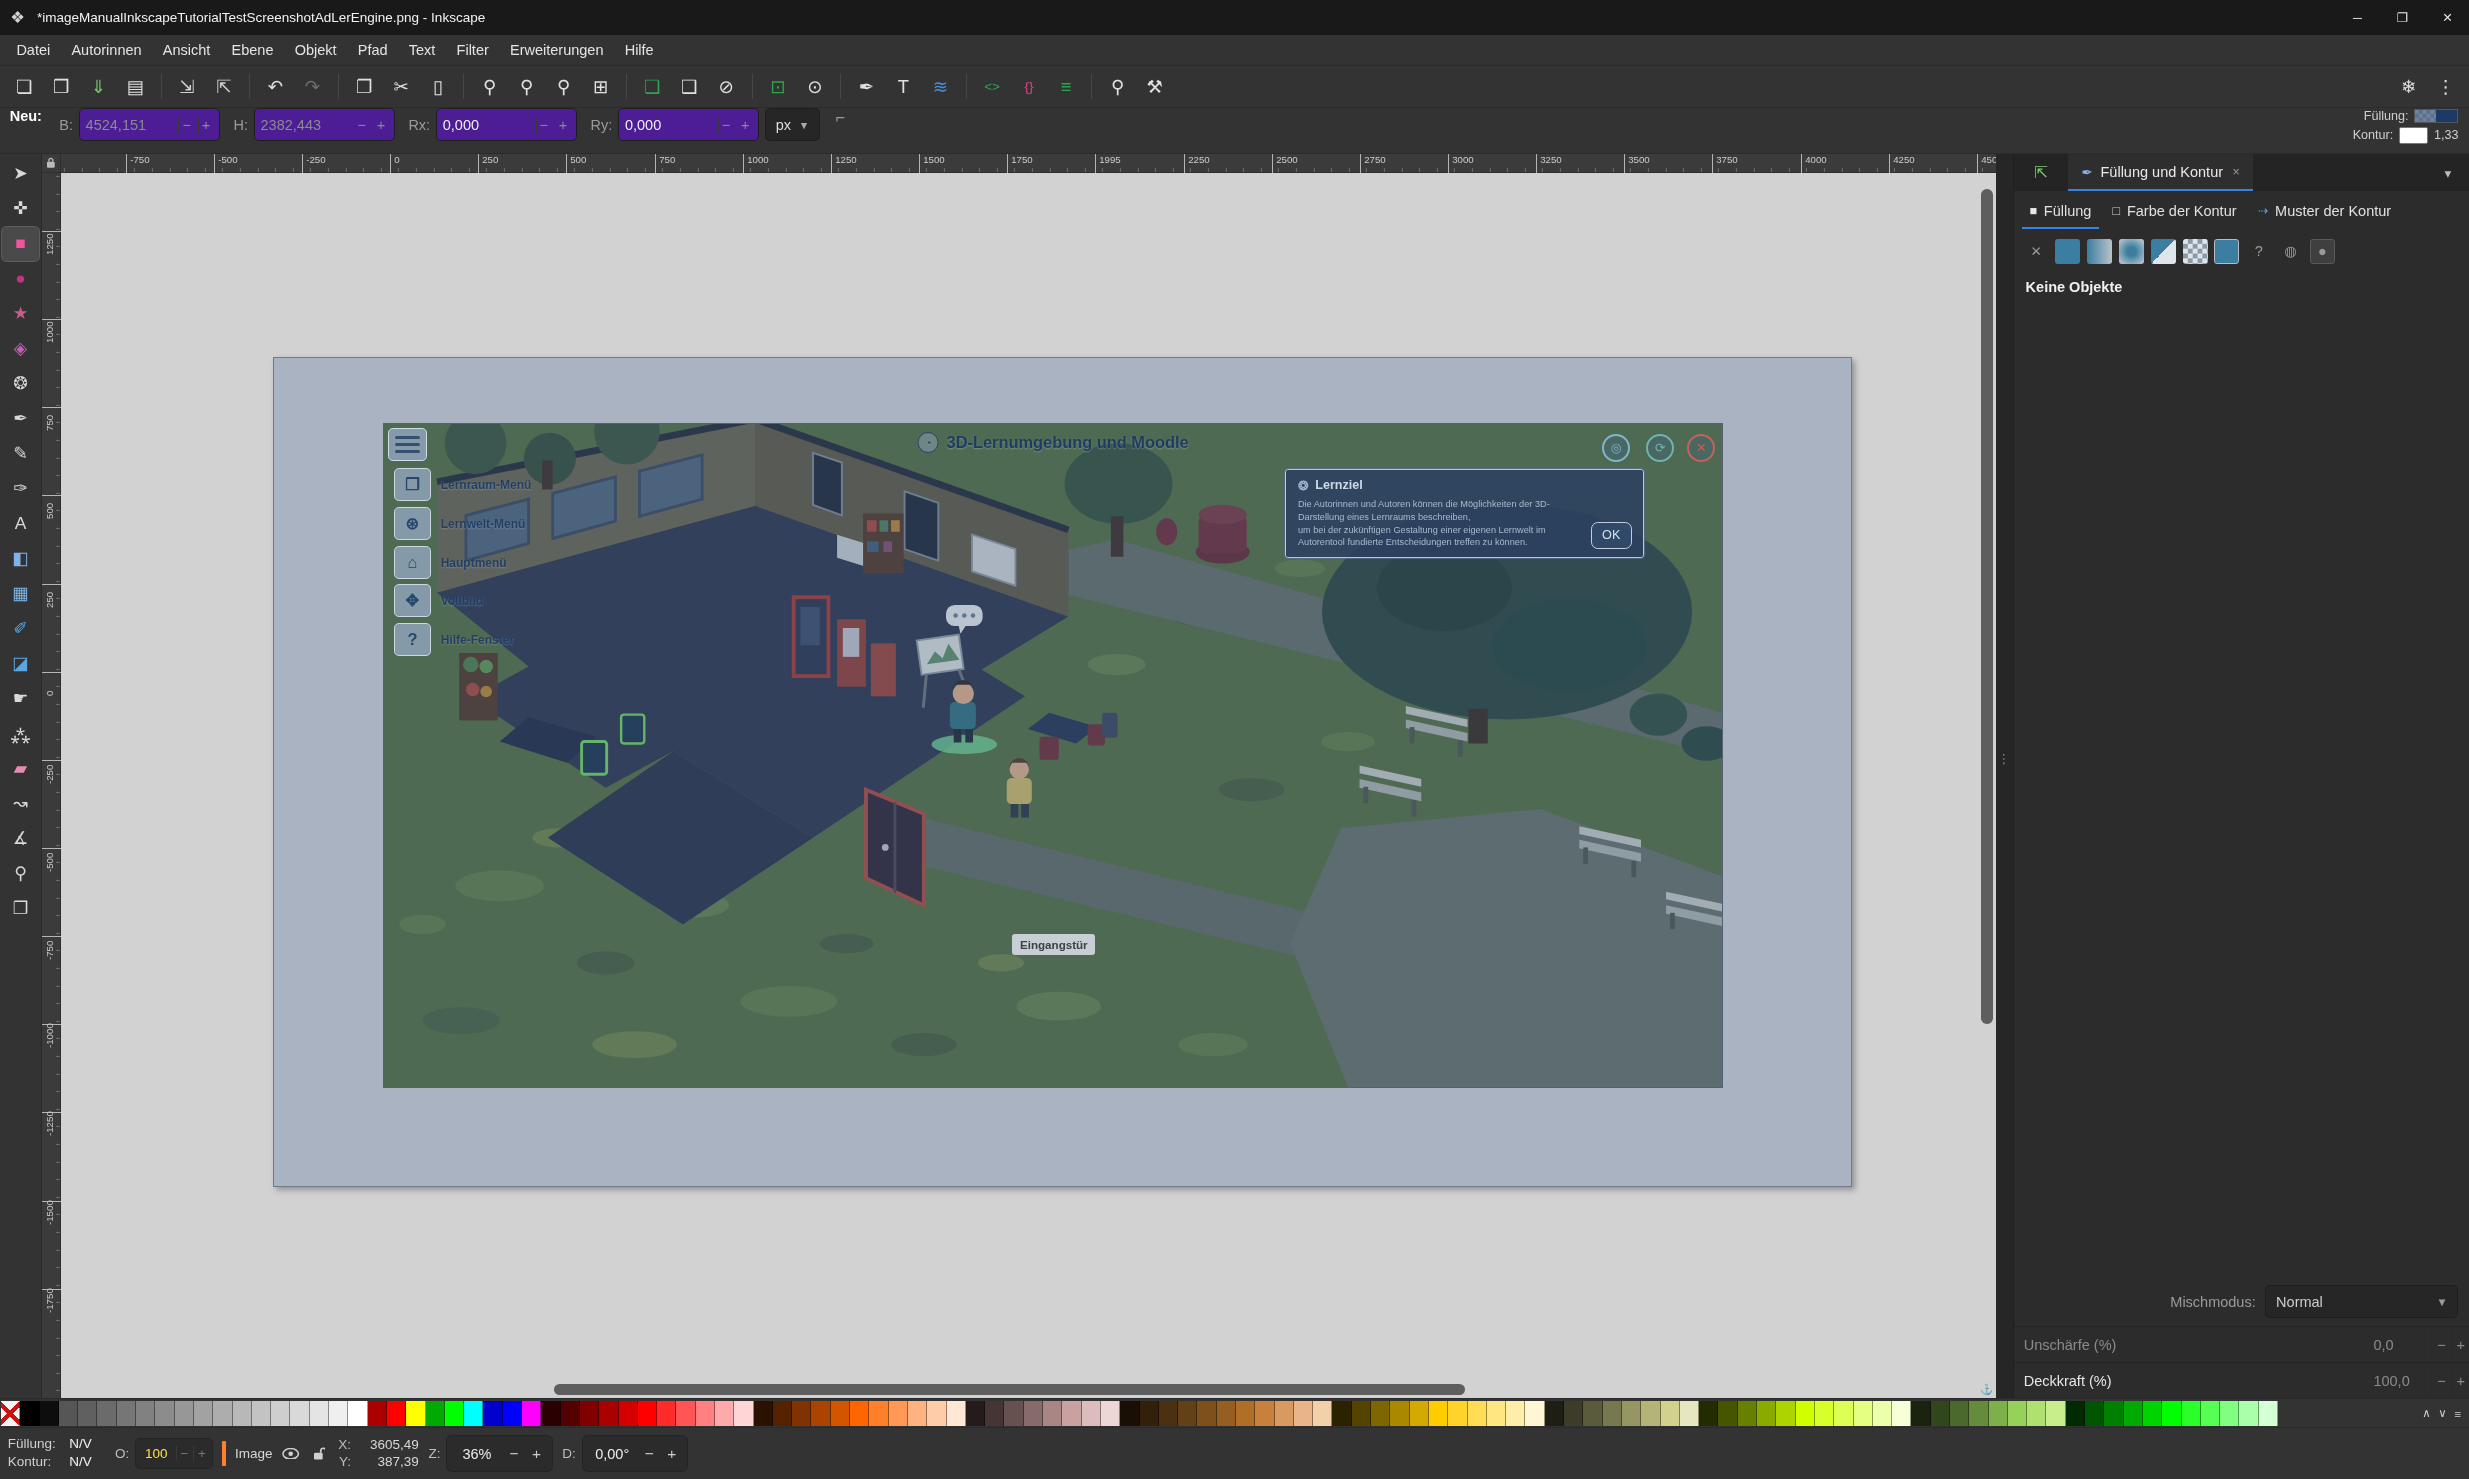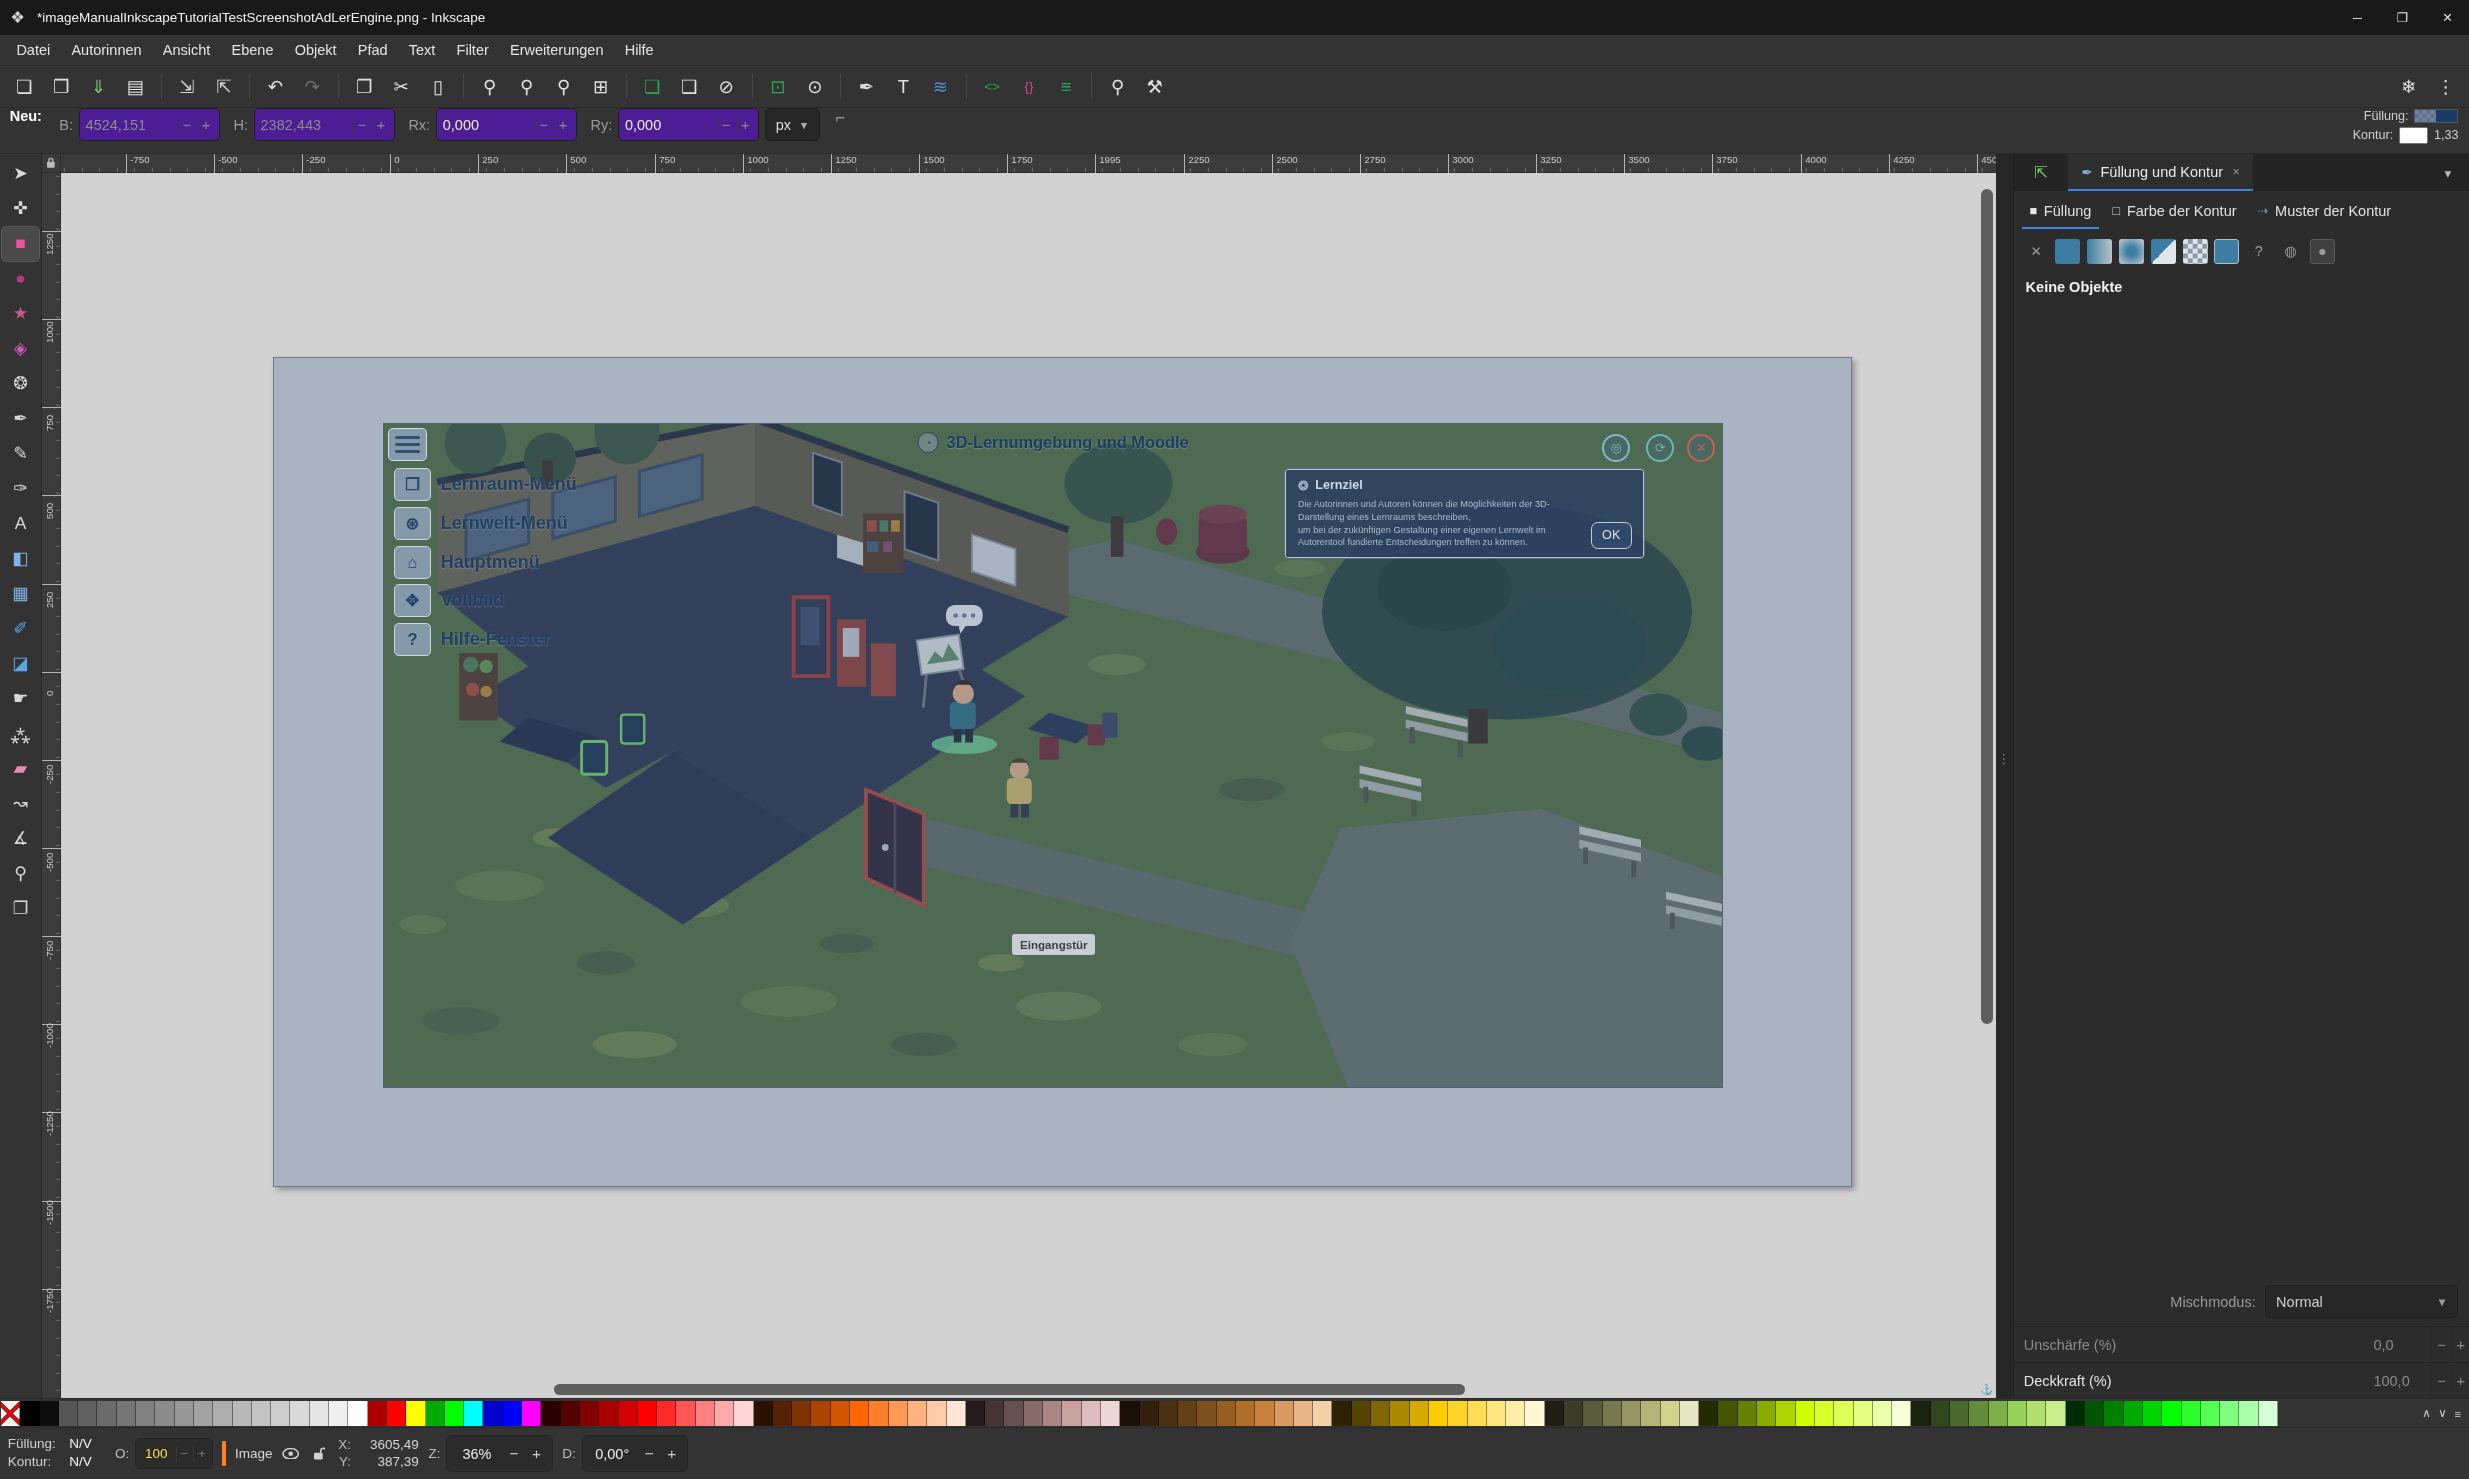--- a/index.html
+++ b/index.html
@@ -92,21 +92,21 @@
                   display:flex; align-items:center; justify-content:center; font-size:11.6px;
                   color:#24466e; background:rgba(160,180,205,.4); font-weight:normal;}
   .g-burger { position:absolute; left:3.9px; top:3.9px; width:39px; height:33px; border-radius:4.8px;
               background:rgba(148,168,194,.8); border:1.9px solid #d4dce6; display:flex;
               flex-direction:column; justify-content:center; gap:3.9px; padding:0 5.8px;}
   .g-burger i { display:block; height:2.9px; background:#33506e; border-radius:1.9px; }
   .g-menu-row { position:absolute; left:9.7px; display:flex; align-items:center; gap:9.7px; height:33px;}
   .g-menu-icon { width:37px; height:33px; border-radius:4.8px; background:rgba(148,168,194,.78);
                  border:1.9px solid #cfd8e2; display:flex; align-items:center; justify-content:center;
                  font-size:16.4px; color:#27486e; font-weight:bold; }
-  .g-menu-label { font-size:18px; font-weight:bold; color:#223f63;
+  .g-menu-label { font-size:12px; font-weight:bold; color:#223f63;
                   text-shadow:0 1px 1.9px rgba(205,220,235,.3); white-space:nowrap;}
   .g-circle { position:absolute; top:9.7px; width:28px; height:28px; border-radius:50%;
               display:flex; align-items:center; justify-content:center; font-size:12.6px;
               background:rgba(70,100,130,.35); }
   .g-dialog { position:absolute; left:901px; top:45px; width:359px; height:89px;
               background:rgba(42,64,96,.85); border:1px solid #b9c6d6; outline:1px solid rgba(90,110,140,.8);
               border-radius:2.9px; padding:7.7px 11.6px; color:#b6c5d6; }
   .g-dialog-titlerow { display:flex; align-items:center; gap:6.8px; font-size:12.6px; font-weight:bold;
                        color:#ccd8e6; margin-bottom:4.8px;}
   .g-dialog-icon { font-size:12.6px; color:#9db2c8; }

